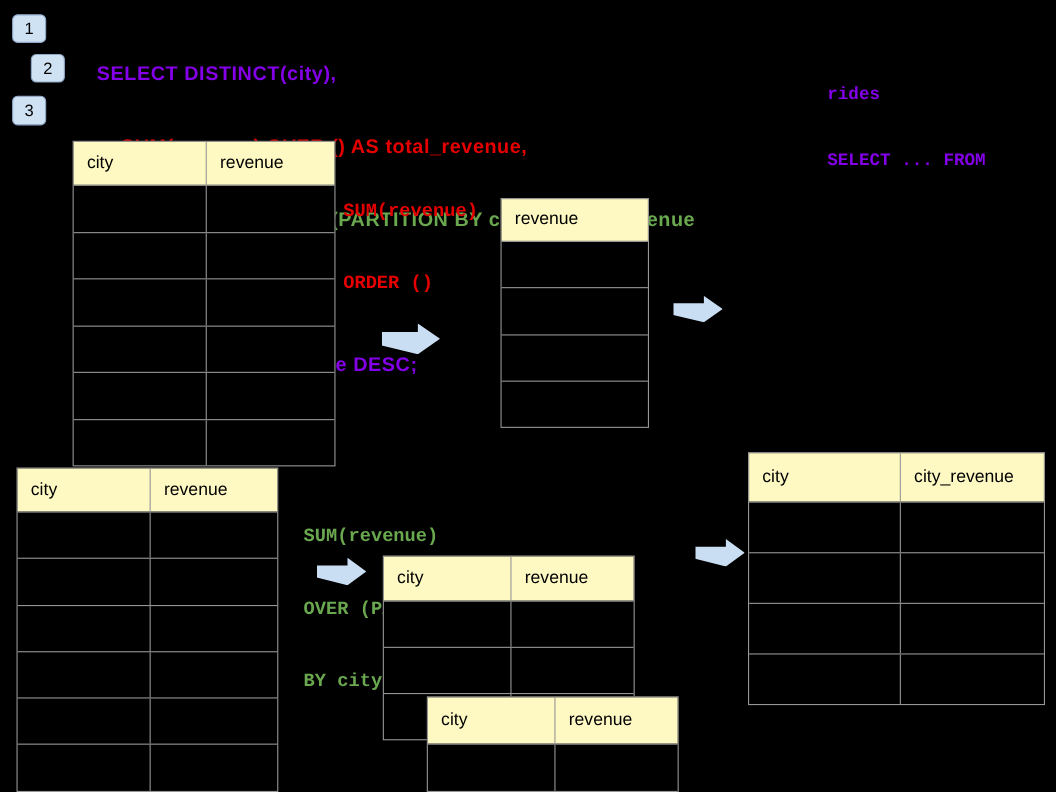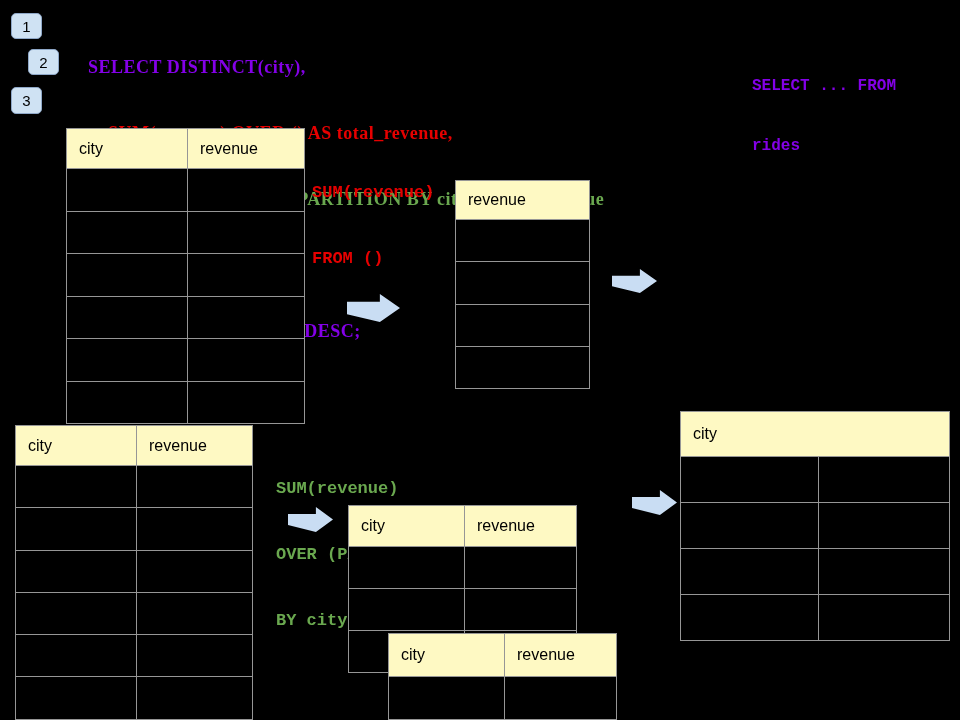--- a/index.html
+++ b/index.html
@@ -17,21 +17,21 @@
     display:flex;align-items:center;justify-content:center;
     font-family:"Liberation Sans",sans-serif;font-size:15px;color:#000;
   }
   .badge-1{left:11px;top:13px;}
   .badge-2{left:28px;top:49px;}
   .badge-3{left:11px;top:87px;height:25px;}
 
   
   .sql-code{
     position:absolute;left:88px;top:12px;
-    font-family:Liberation Serif, serif;
+    font-family:Liberation Sans, sans-serif;
     font-weight:bold;font-size:18px;line-height:22px;
     letter-spacing:0.5px;white-space:pre;
   }
   .ann{
     position:absolute;
     font-family:"Liberation Mono",monospace;
     font-weight:bold;white-space:pre;
   }
   .ann-select-from{left:752px;top:36px;font-size:16px;line-height:20px;}
   .ann-sum-over-all{left:312px;top:138px;font-size:17px;line-height:22px;}
@@ -95,27 +95,27 @@
 
 <div class="sql-code">
   <div style="color: rgb(132, 0, 232);">SELECT DISTINCT(city),</div>
   <div style="color: rgb(230, 0, 0);">    SUM(revenue) OVER () AS total_revenue,</div>
   <div style="color: rgb(106, 168, 79);">    SUM(revenue) OVER (PARTITION BY city) as city_revenue</div>
   <div style="color: rgb(132, 0, 232);">  FROM rides</div>
   <div style="color: rgb(132, 0, 232);">  ORDER by city_revenue DESC;</div>
 </div>
 
 <div class="ann ann-select-from" style="color: rgb(132, 0, 232);">
+  <div>rides</div>
   <div>SELECT ... FROM</div>
-  <div>rides</div>
 </div>
 
 <div class="ann ann-sum-over-all" style="color: rgb(230, 0, 0);">
   <div>SUM(revenue)</div>
-  <div>FROM ()</div>
+  <div>ORDER ()</div>
 </div>
 
 <div class="ann ann-sum-over-partition" style="color: rgb(106, 168, 79);">
   <div>SUM(revenue)</div>
   <div>OVER (PARTITION</div>
   <div>BY city)</div>
 </div>
 
 <div class="tbl tbl-a">
   <div class="hd">
@@ -224,20 +224,21 @@
   <div class="row">
       <div></div>
       <div></div>
     </div>
   <div class="row"></div>
 </div>
 
 <div class="tbl tbl-f">
   <div class="hd">
     <div>city</div>
+    <div>city_revenue</div>
   </div>
   <div class="row">
       <div></div>
       <div></div>
     </div>
   <div class="row">
       <div></div>
       <div></div>
     </div>
   <div class="row">

